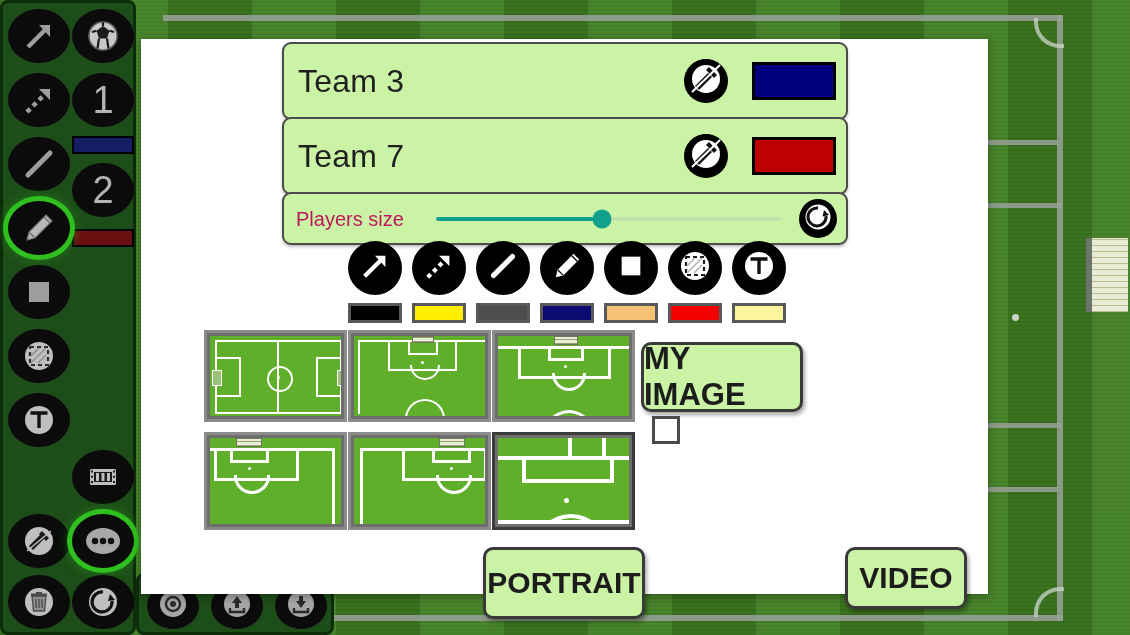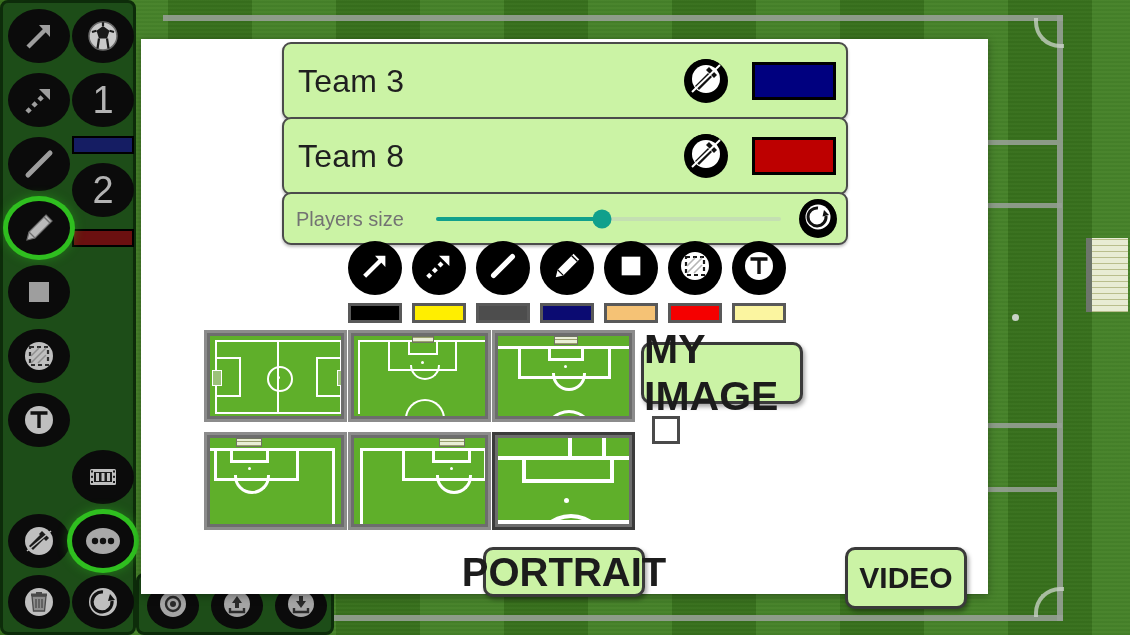--- a/index.html
+++ b/index.html
@@ -69,21 +69,21 @@
     position:absolute;background:#cbf3a5;border:2.5px solid #4b4b4b;
     border-radius:9px;box-sizing:border-box;
     box-shadow:0 2px 3px rgba(0,0,0,.25);
   }
   .bar-label{
     position:absolute;left:14px;top:50%;transform:translateY(-50%);
     font-size:32px;color:#1f1f1f;letter-spacing:.2px;
   }
   .slider-label{
     position:absolute;left:12px;top:50%;transform:translateY(-50%);
-    font-size:20px;color:#737373;
+    font-size:20px;color:#be185d;
   }
   .circ-icon{
     position:absolute;border-radius:50%;background:#000;
     display:flex;align-items:center;justify-content:center;
   }
   .teamcolor{position:absolute;border:3px solid #000;box-sizing:border-box;}
 
   
   .strack{position:absolute;height:4px;border-radius:2px;background:#c4dfb2;}
   .sfill{position:absolute;height:4px;border-radius:2px;background:#10a08c;}
@@ -341,21 +341,21 @@
             <path d="M9 27 L22 14 L26 18 L13 31 Z" fill="#111"></path>
             <path d="M23 8 L31 16 L28 19 L20 11 Z" fill="#111"></path>
             <path d="M6 33 L34 6" stroke="#fff" stroke-width="2"></path>
           </svg>
       </span>
     </span>
     <span class="teamcolor" id="tc1" style="right: 10px; top: 50%; transform: translateY(-50%); width: 84px; height: 38px; background: rgb(0, 0, 127);"></span>
   </div>
 
   <div class="bar" style="left:141px;top:78px;width:566px;height:78px;">
-    <span class="bar-label">Team 8</span>
+    <span class="bar-label">Team 7</span>
     <span class="circ-icon" style="right:118px;top:50%;transform:translateY(-50%);width:44px;height:44px;">
       <span>
         <svg width="40" height="40" viewBox="0 0 40 40">
             <circle cx="20" cy="20" r="20" fill="#000"></circle>
             <circle cx="20" cy="20" r="14" fill="#fff"></circle>
             <path d="M9 27 L22 14 L26 18 L13 31 Z" fill="#111"></path>
             <path d="M23 8 L31 16 L28 19 L20 11 Z" fill="#111"></path>
             <path d="M6 33 L34 6" stroke="#fff" stroke-width="2"></path>
           </svg>
       </span>
@@ -539,29 +539,29 @@
       <div class="tl" style="left:112px;top:20px;width:4px;height:24px"></div>
       <div class="tl" style="left:24px;top:41px;width:92px;height:4px"></div>
       <div class="tl" style="left:70px;top:0px;width:4px;height:19px"></div>
       <div class="tl" style="left:104px;top:0px;width:4px;height:19px"></div>
       <div class="tdot" style="left:66px;top:60px;width:5px;height:5px"></div>
       <div class="tl" style="left:0px;top:82px;width:137px;height:4px"></div>
       <div style="position:absolute;left:36px;top:76px;width:66px;height:33px;border:4px solid #fff;border-bottom:none;border-radius:66px 66px 0 0"></div>
     </div>
   </div>
 
-  <div class="gbtn" style="left:500px;top:303px;width:162px;height:62px;font-size:41px;">
+  <div class="gbtn" style="left:500px;top:303px;width:162px;height:70px;font-size:31px;">
     <span>MY IMAGE</span>
   </div>
 
   <div id="chk-box" style="left:511px;top:377px;"></div>
 
 
 
-  <div class="gbtn" style="left:342px;top:508px;width:162px;height:50px;font-size:40px;">
+  <div class="gbtn" style="left:342px;top:508px;width:162px;height:72px;font-size:30px;">
     <span>PORTRAIT</span>
   </div>
 
   <div class="gbtn" style="left:704px;top:508px;width:122px;height:62px;font-size:30px;">
     <span>VIDEO</span>
   </div>
 
 </div>
 
 </body></html>

